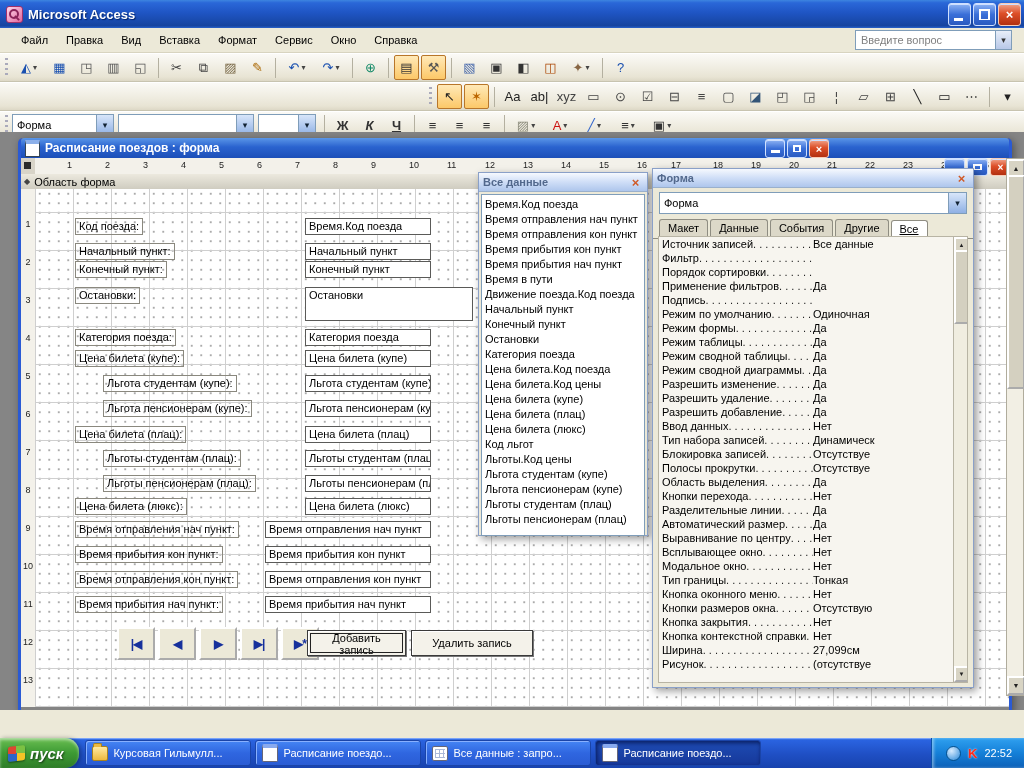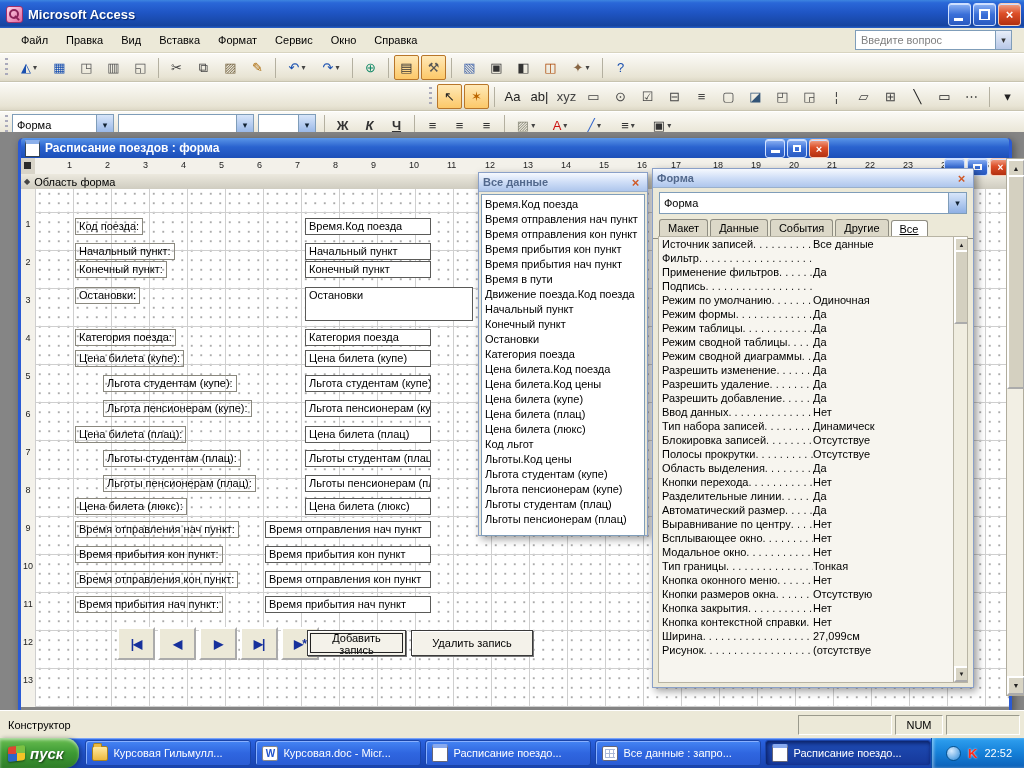--- a/index.html
+++ b/index.html
@@ -630,20 +630,25 @@
               <span class="plabel" data-name="property-label">Источник записей</span>
               <span class="pdots" data-name="property-dots"></span>
               <span class="pvalue" data-name="property-value">Все данные</span>
             </div>
             <div class="prow" data-name="property-row">
               <span class="plabel" data-name="property-label">Фильтр</span>
               <span class="pdots" data-name="property-dots"></span>
               <span class="pvalue" data-name="property-value"></span>
             </div>
             <div class="prow" data-name="property-row">
+              <span class="plabel" data-name="property-label">Порядок сортировки</span>
+              <span class="pdots" data-name="property-dots"></span>
+              <span class="pvalue" data-name="property-value"></span>
+            </div>
+            <div class="prow" data-name="property-row">
               <span class="plabel" data-name="property-label">Применение фильтров</span>
               <span class="pdots" data-name="property-dots"></span>
               <span class="pvalue" data-name="property-value">Да</span>
             </div>
             <div class="prow" data-name="property-row">
               <span class="plabel" data-name="property-label">Подпись</span>
               <span class="pdots" data-name="property-dots"></span>
               <span class="pvalue" data-name="property-value"></span>
             </div>
             <div class="prow" data-name="property-row">
@@ -779,42 +784,31 @@
           </div>
         <div class="pscroll" data-name="properties-scrollbar">
           <span class="sc-arrow sc-up" data-name="scroll-up-arrow">▲</span>
           <span class="sc-thumb" data-name="scrollbar-thumb"></span>
           <span class="sc-arrow sc-down" data-name="scroll-down-arrow">▼</span>
         </div>
       </div>
     </div>
   </div>
 
-  <div class="statusbar" data-name="status-bar">
-    <span class="sb-mode" data-name="status-mode">Конструктор</span>
-    <span class="sb-fill"></span>
-    <span class="sb-cell c1" data-name="status-cell"></span>
-    <span class="sb-cell c2" data-name="status-num">NUM</span>
-    <span class="sb-cell c3" data-name="status-cell"></span>
-  </div>
 
   <div class="taskbar" data-name="taskbar">
     <div class="start" data-name="start-button">
       <span class="flag" data-name="windows-flag-icon"></span>
       <span data-name="start-label">пуск</span>
     </div>
     <div class="tasks" data-name="taskbar-items">
 
     <div class="task-item icon-folder" data-name="taskbar-item">
           <span class="tb-ico" data-name="window-icon"></span>
           <span class="tb-label" data-name="taskbar-item-label">Курсовая Гильмулл...</span>
-        </div>
-        <div class="task-item icon-word" data-name="taskbar-item">
-          <span class="tb-ico" data-name="window-icon"></span>
-          <span class="tb-label" data-name="taskbar-item-label">Курсовая.doc - Micr...</span>
         </div>
         <div class="task-item icon-form" data-name="taskbar-item">
           <span class="tb-ico" data-name="window-icon"></span>
           <span class="tb-label" data-name="taskbar-item-label">Расписание поездо...</span>
         </div>
         <div class="task-item icon-query" data-name="taskbar-item">
           <span class="tb-ico" data-name="window-icon"></span>
           <span class="tb-label" data-name="taskbar-item-label">Все данные : запро...</span>
         </div>
         <div class="task-item active icon-form" data-name="taskbar-item">

